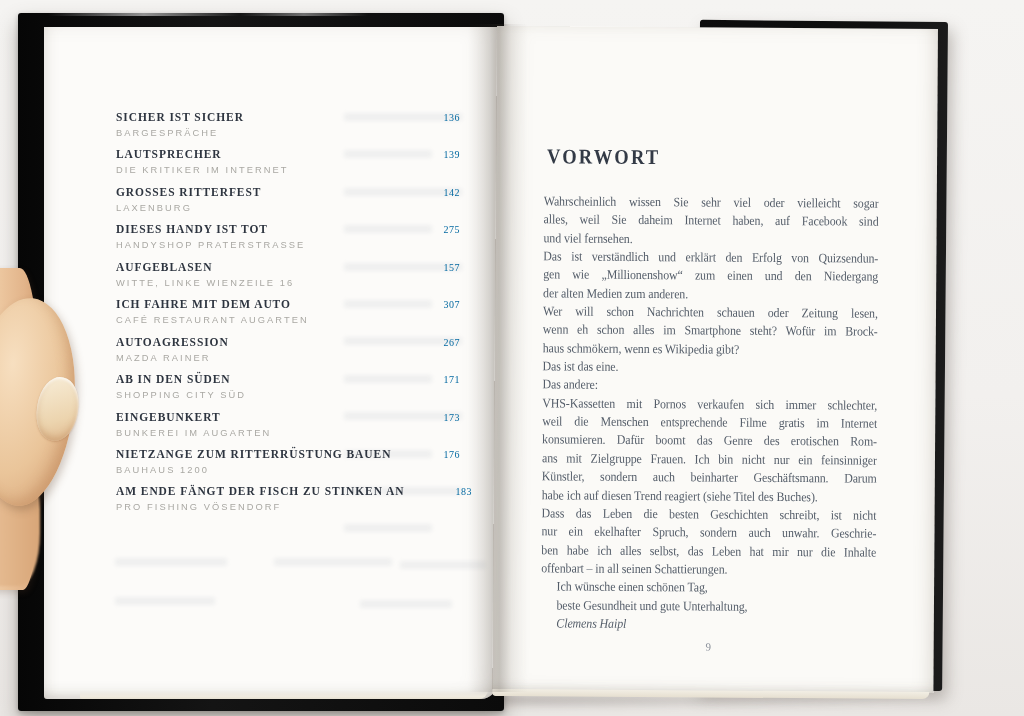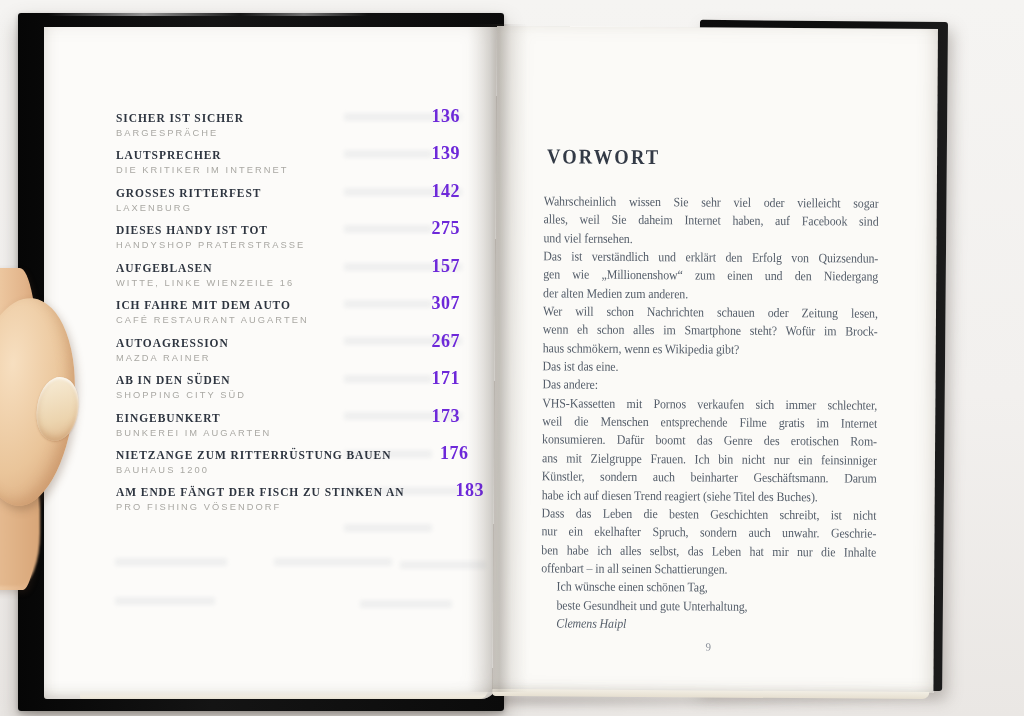--- a/index.html
+++ b/index.html
@@ -36,22 +36,22 @@
   .page-right::after{content:"";position:absolute;left:0;bottom:-6px;width:99%;height:7px;
       background:linear-gradient(180deg,#f2eee4,#e6dfd0);border-radius:0 0 8px 4px;}
   .gutter-shadow{position:absolute;left:468px;top:24px;width:60px;height:668px;z-index:5;pointer-events:none;
       background:linear-gradient(90deg,rgba(70,62,52,0) 0%,rgba(70,62,52,.10) 36%,rgba(70,62,52,.20) 52%,rgba(70,62,52,.06) 72%,rgba(70,62,52,0) 100%);}
   
   .toc{position:absolute;left:72px;top:82px;width:344px;}
   .toc-entry{height:37.45px;}
   .t-row{display:flex;justify-content:space-between;align-items:baseline;line-height:15px;}
   .t-title{font-family:"Liberation Serif",serif;font-weight:700;font-size:13.5px;
       letter-spacing:1.1px;color:#2e3540;transform:scaleX(.85);transform-origin:left;white-space:nowrap;}
-  .t-num{font-family:"Liberation Serif",serif;font-weight:700;font-size:18px;
-      letter-spacing:.5px;color:#6d28d9;}
+  .t-num{font-family:"Liberation Serif",serif;font-weight:400;font-size:10px;
+      letter-spacing:.5px;color:#0369a1;}
   .t-sub{font-family:"Liberation Sans",sans-serif;font-size:9.5px;letter-spacing:2.1px;
       color:#a9a8a3;line-height:11px;margin-top:2px;white-space:nowrap;transform:scaleX(.98);transform-origin:left;}
   .ghost{position:absolute;height:8px;background:#a7aeb8;opacity:.15;filter:blur(2px);border-radius:2px;}
   
   .vorwort{position:absolute;left:51px;top:118px;font-family:"Liberation Serif",serif;
       font-weight:700;font-size:21px;letter-spacing:2.5px;color:#333a46;
       transform:scaleX(.88);transform-origin:left;white-space:nowrap;line-height:24px;}
   .fw-body{position:absolute;left:48px;top:166px;width:366px;
       transform:scaleX(.915);transform-origin:left top;}
   .bl{font-family:"Liberation Serif",serif;font-size:13px;line-height:18.35px;height:18.35px;

